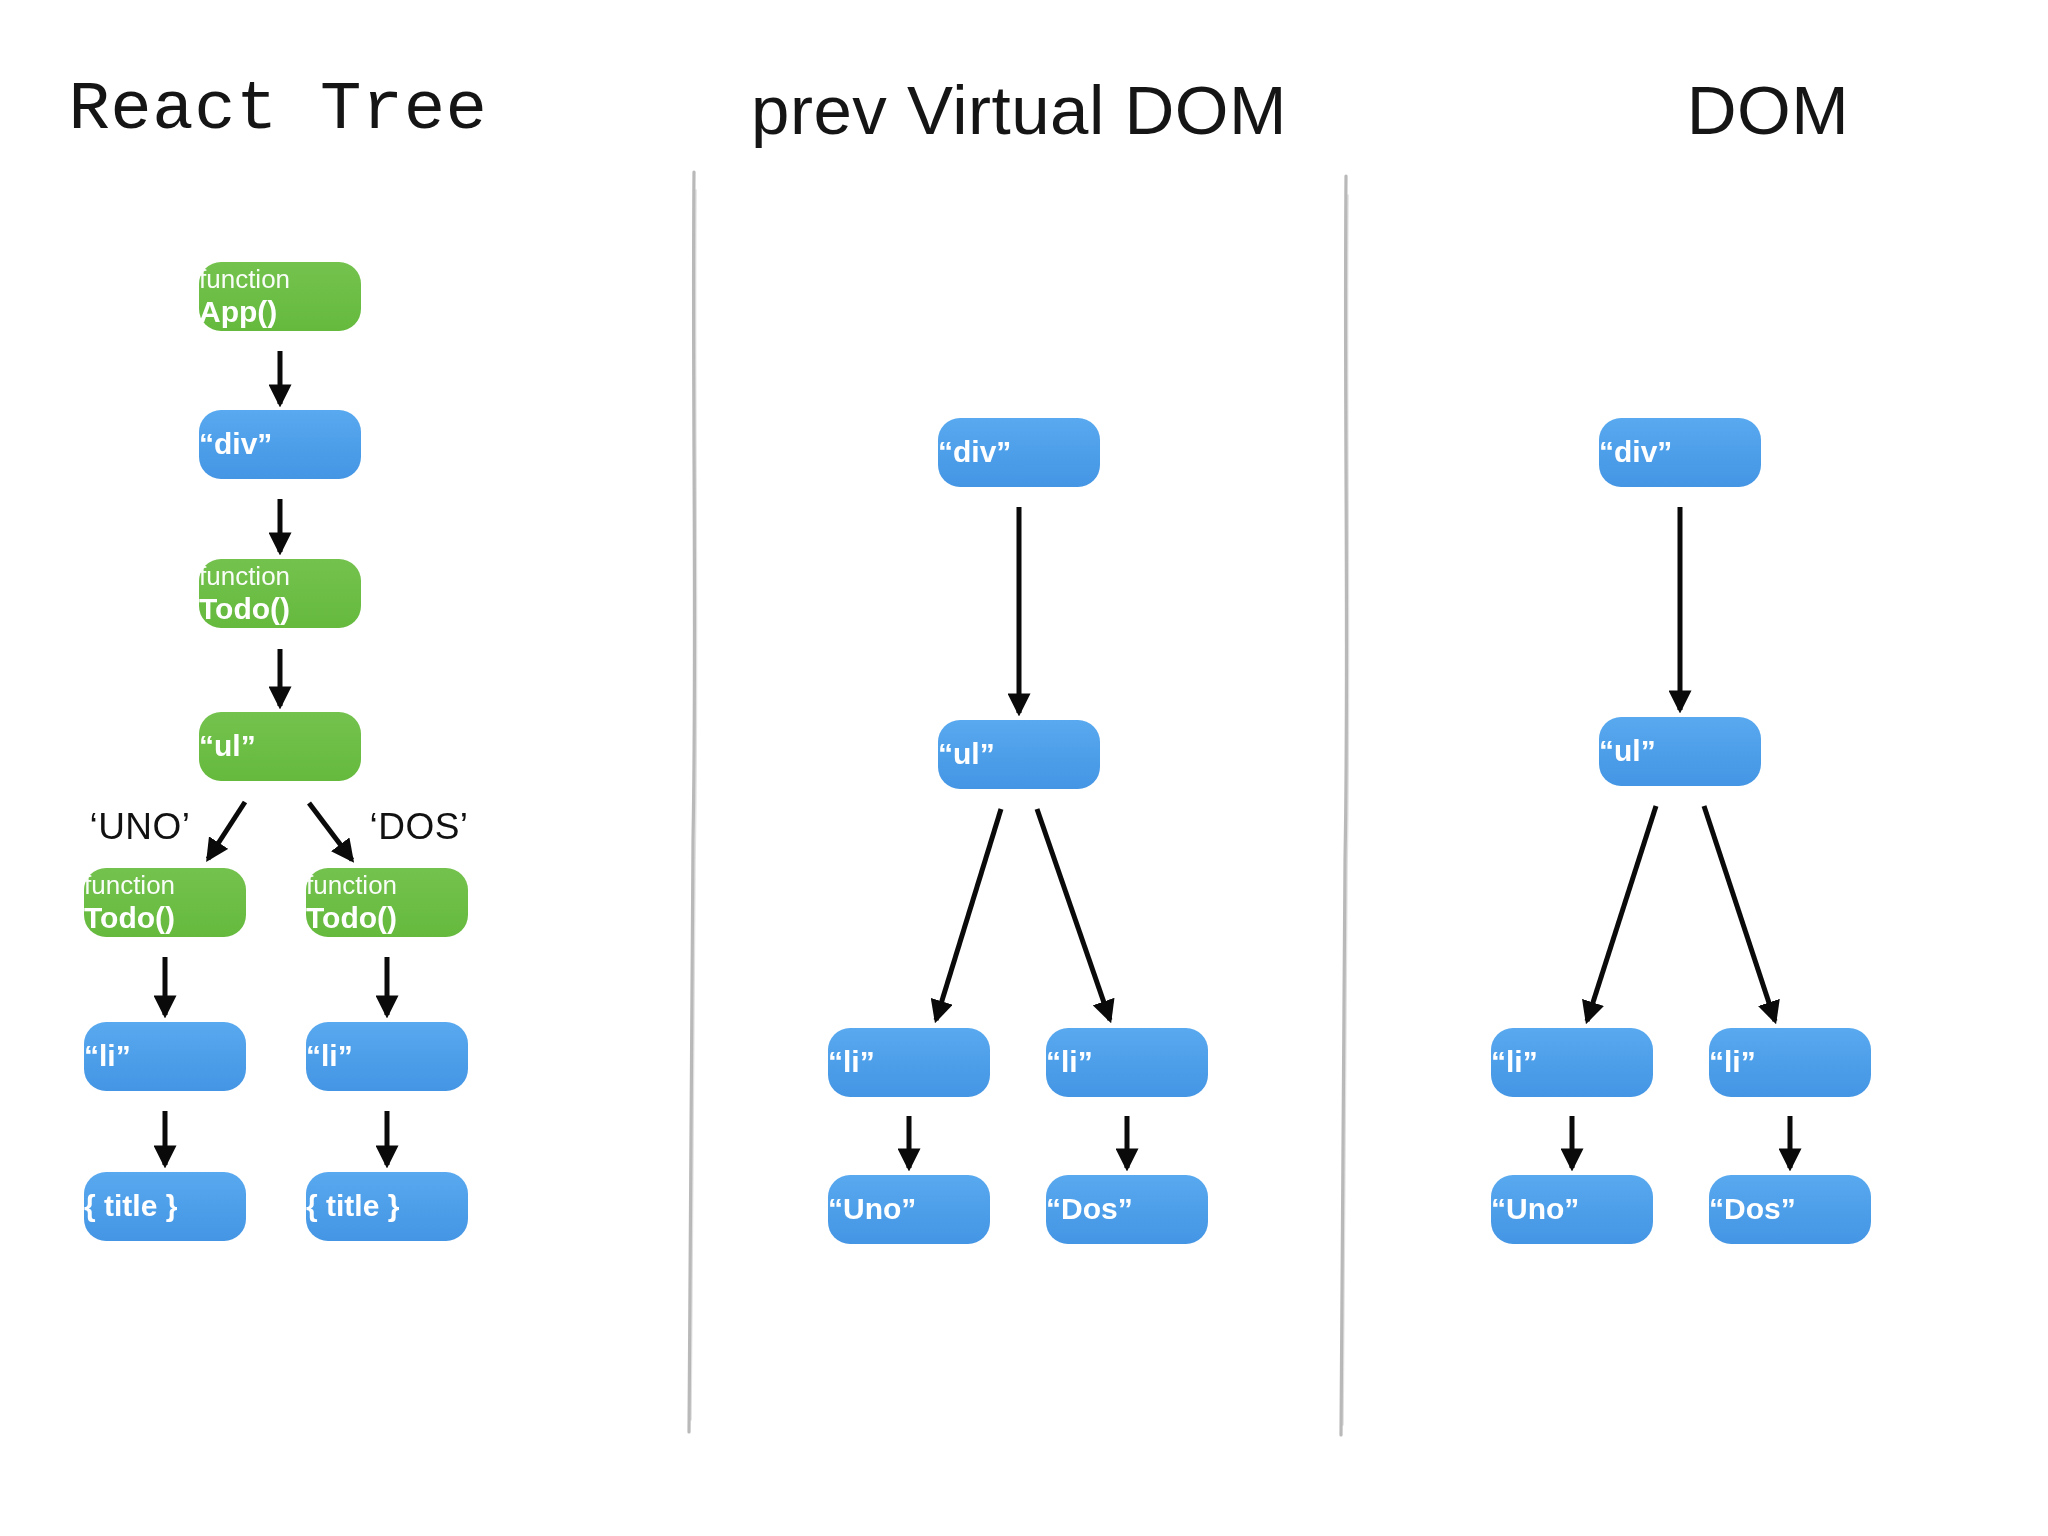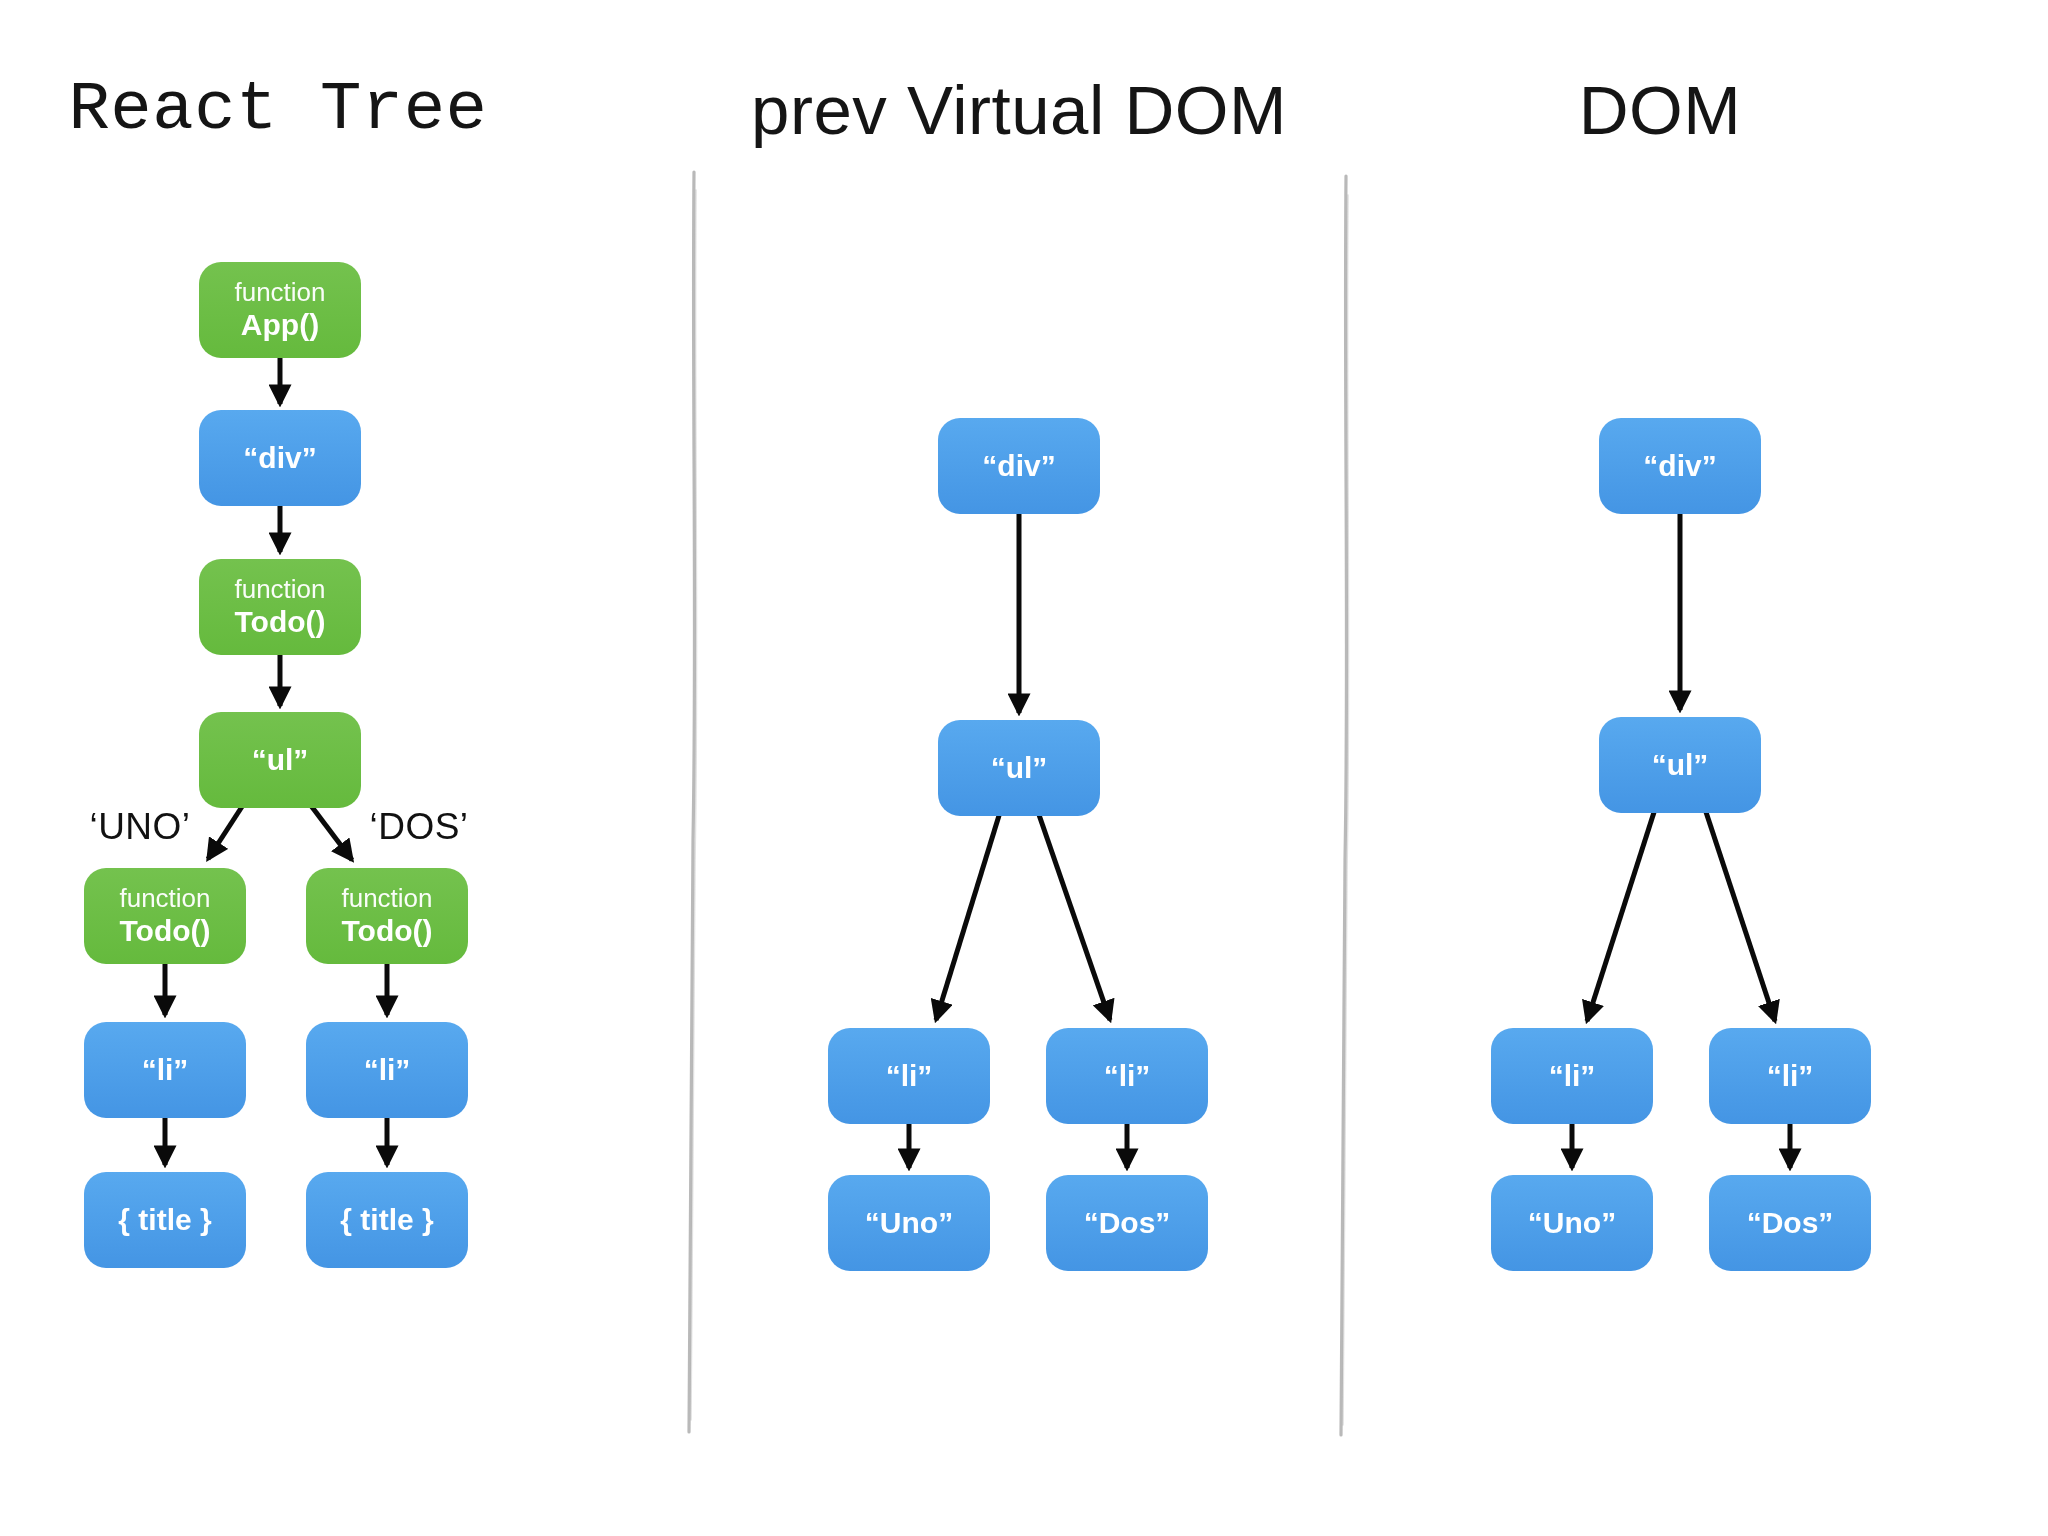--- a/index.html
+++ b/index.html
@@ -29,25 +29,25 @@
   .divider{
     stroke:var(--divider,#a8a8a8);
     fill:none;
     stroke-linecap:round;
   }
   .divider.main{stroke-width:3.2;opacity:.8;}
   .divider.echo{stroke-width:1.6;opacity:.35;}
   #ah path{fill:var(--arrow,#0a0a0a);}
   .node{
     position:absolute;
-    width:162px;height:96px;
+    width:162px;height:69px;
     border-radius:22px;
     display:flex;
     flex-direction:column;
-    align-items:center;
+    align-items:flex-start;
     justify-content:center;
     color:var(--node-text,#ffffff);
     text-align:center;
     line-height:1.08;
   }
   .node.blue{background:linear-gradient(180deg,var(--blue-top,#58a9ef),var(--blue-bottom,#4495e4));}
   .node.green{background:linear-gradient(180deg,var(--green-top,#74c24e),var(--green-bottom,#65ba3d));}
   .node .fn{
     font-size:26px;
     font-weight:400;
@@ -72,21 +72,21 @@
     white-space:nowrap;
   }
 </style>
 </head>
 <body>
 
 <div id="stage" style="--canvas-bg: #ffffff; --blue-top: #58a9ef; --blue-bottom: #4495e4; --green-top: #74c24e; --green-bottom: #65ba3d; --node-text: #ffffff; --arrow: #0a0a0a; --divider: #a8a8a8; --title-text: #151515; --edge-label-text: #111111;">
 
   <div class="col-title" style="left:278px;top:76px;font-family:Liberation Mono, monospace;">React Tree</div>
   <div class="col-title" style="left:1019px;top:76px;">prev Virtual DOM</div>
-  <div class="col-title" style="left:1660px;top:76px;">DOM</div>
+  <div class="col-title" style="left:1768px;top:76px;">DOM</div>
 
   <svg class="overlay">
     <defs>
       <marker id="ah" viewBox="0 0 10 10" refX="8.5" refY="5" markerWidth="4.6" markerHeight="4.6" orient="auto-start-reverse">
         <path d="M0,0 L10,5 L0,10 z"></path>
       </marker>
     </defs>
 
     <g>
       <path class="divider main" d="M 694 172 C 692 400, 697 620, 693 840 C 690 1060, 691 1250, 689 1432"></path>

